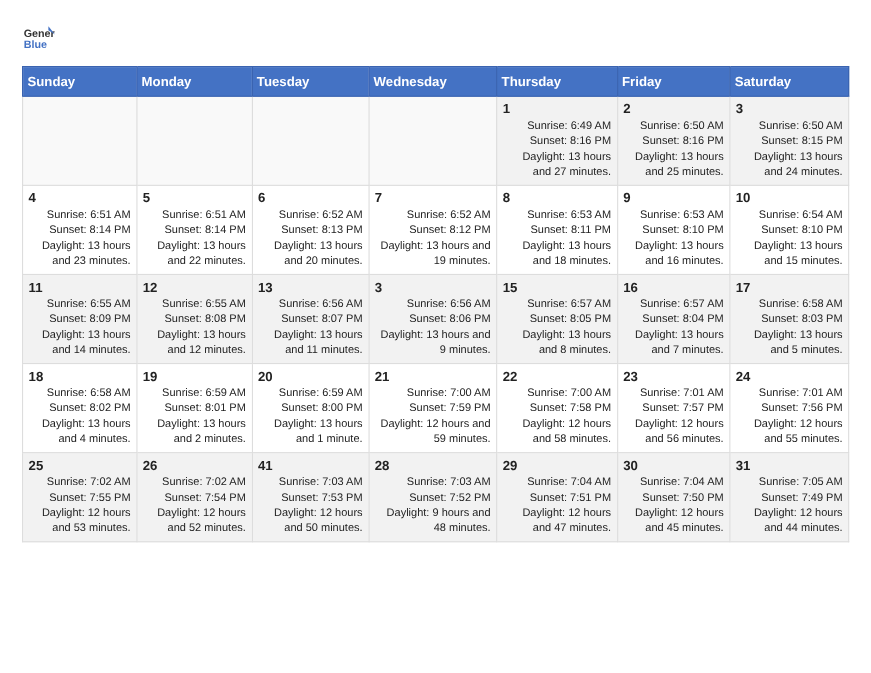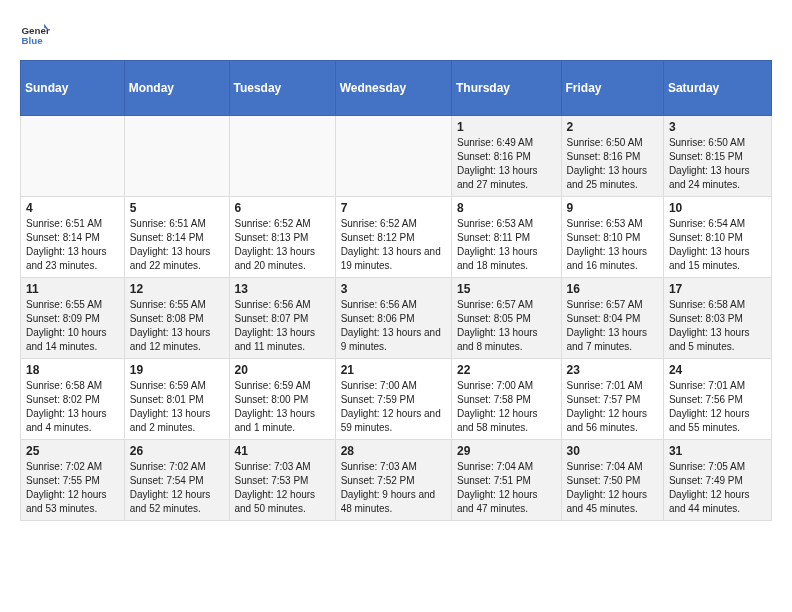--- a/index.html
+++ b/index.html
@@ -40,21 +40,21 @@
     table {
       width: 100%;
       border-collapse: collapse;
       font-size: 11px;
     }
     thead tr {
       background-color: #4472C4;
       color: #fff;
     }
     thead th {
-      padding: 20px 4px;
+      padding: 6px 4px;
       text-align: left;
       font-size: 12px;
       border: 1px solid #3a63b0;
     }
     tbody tr {
       vertical-align: top;
     }
     tbody tr:nth-child(odd) {
       background-color: #f2f2f2;
     }
@@ -72,20 +72,21 @@
     .day-num {
       font-weight: bold;
       font-size: 12px;
       display: block;
       margin-bottom: 2px;
     }
     .day-info {
       font-size: 10px;
       line-height: 1.4;
       color: #222;
+      text-align: right;
     }
     .empty-cell {
       background-color: #f9f9f9;
     }
   </style>
 </head>
 <body>
 
 <div class="header">
   <div class="logo">
@@ -205,21 +206,21 @@
           <span>Daylight: 13 hours and 15 minutes.</span>
         </div>
       </td>
       </tr>
       <tr>
         <td>
         <span class="day-num">11</span>
         <div class="day-info">
           <span>Sunrise: 6:55 AM</span><br>
           <span>Sunset: 8:09 PM</span><br>
-          <span>Daylight: 10 hours and 14 minutes.</span>
+          <span>Daylight: 13 hours and 14 minutes.</span>
         </div>
       </td>
         <td>
         <span class="day-num">12</span>
         <div class="day-info">
           <span>Sunrise: 6:55 AM</span><br>
           <span>Sunset: 8:08 PM</span><br>
           <span>Daylight: 13 hours and 12 minutes.</span>
         </div>
       </td>

